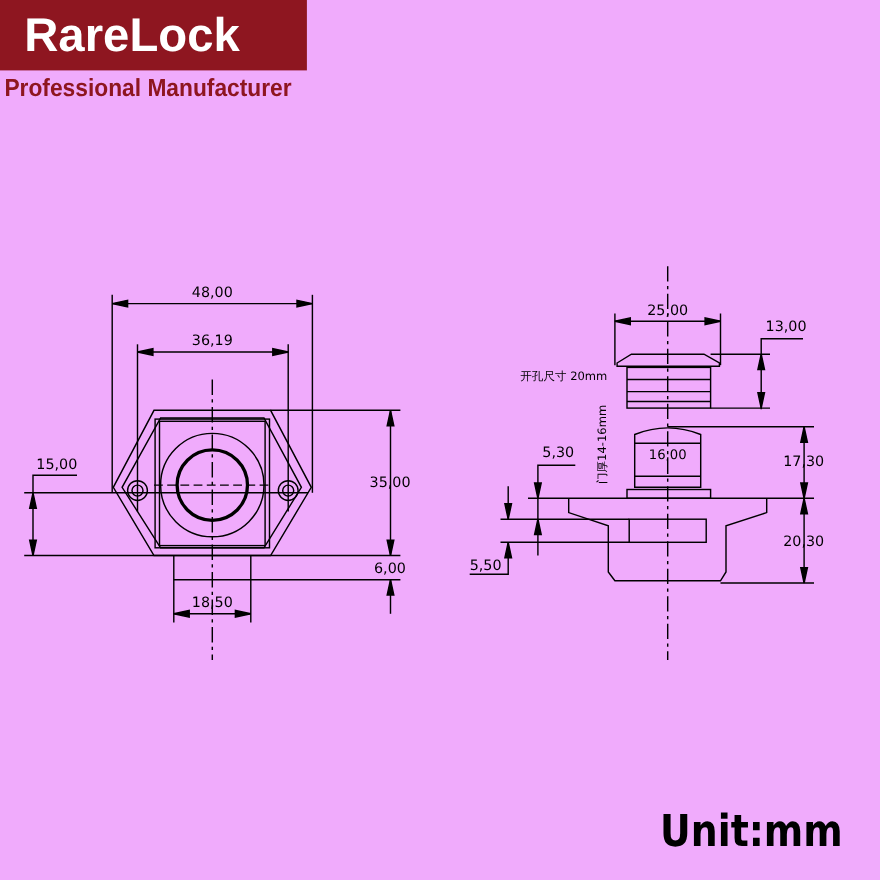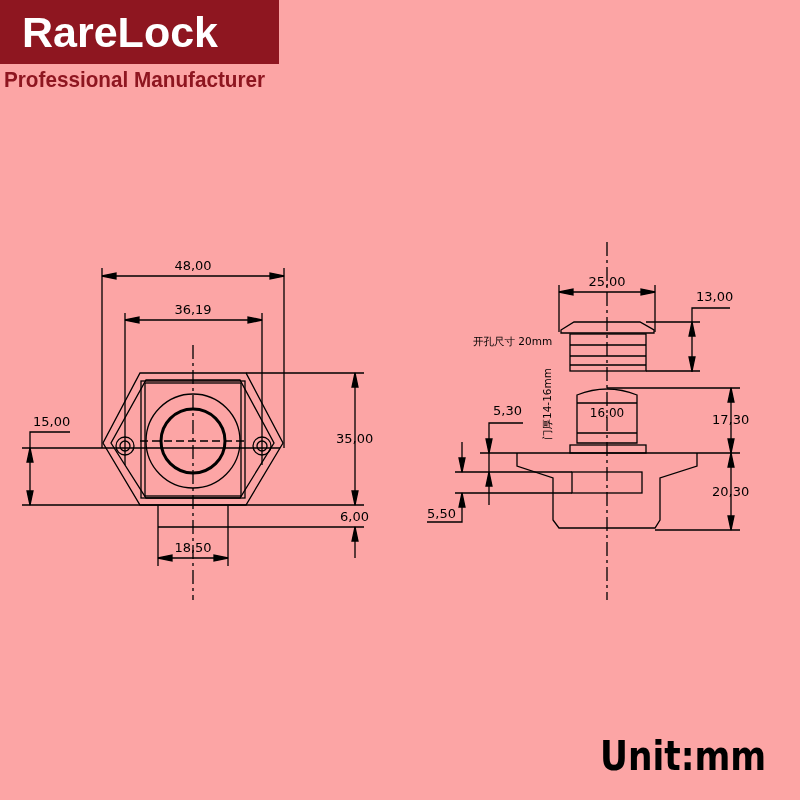--- a/index.html
+++ b/index.html
@@ -1,16 +1,16 @@
 <!DOCTYPE html>
 <html><head>
 <meta charset="utf-8">
 <style>
   html,body{margin:0;padding:0;background:#fff;}
-  #root{position:relative;width:800px;height:800px;overflow:hidden;background:#fca5a5;font-family:"DejaVu Sans",sans-serif;}
+  #root{position:relative;width:800px;height:800px;overflow:hidden;background:#f0abfc;font-family:"DejaVu Sans",sans-serif;}
   .brand-box{position:absolute;left:0;top:0;width:279px;height:64px;background:#8e1620;}
   .brand-name{position:absolute;left:22px;top:6px;color:#fff;font-family:"Liberation Sans",sans-serif;font-weight:bold;font-size:43px;letter-spacing:0px;line-height:52px;}
   .brand-tag{position:absolute;left:4px;top:66px;color:#8e1620;font-family:"Liberation Sans",sans-serif;font-weight:bold;font-size:22.5px;line-height:28px;transform:scaleX(0.92);transform-origin:left;}
   .unit{position:absolute;left:600px;top:732px;color:#000;font-family:"DejaVu Sans",sans-serif;font-weight:bold;font-size:40px;line-height:48px;transform:scaleX(0.86);transform-origin:left;}
   svg text{font-family:"DejaVu Sans",sans-serif;}
 </style>
 </head>
 <body>
 
 <div id="root">

